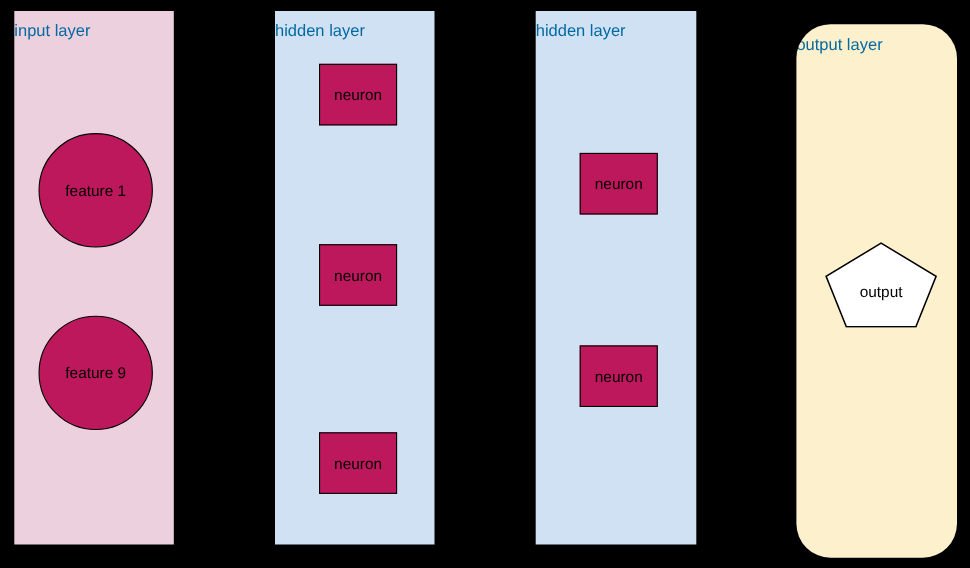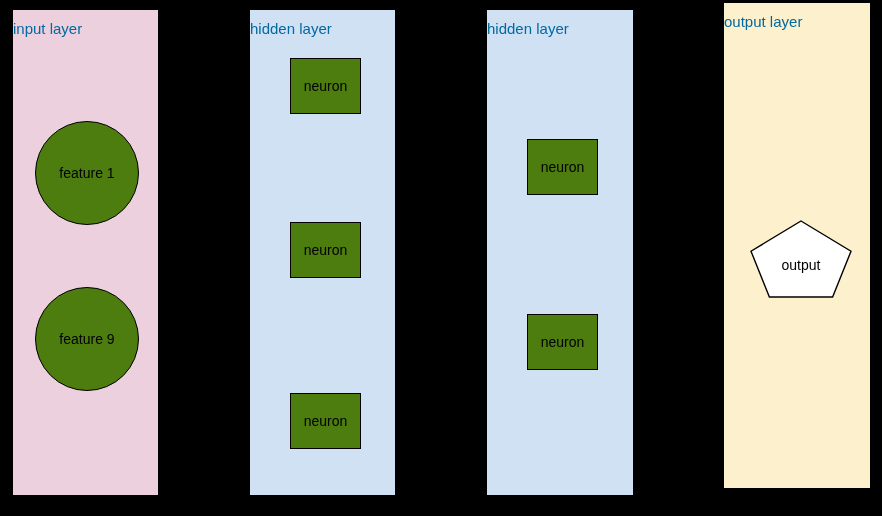--- a/index.html
+++ b/index.html
@@ -31,21 +31,21 @@
   }
   .edges {
     position: absolute;
     left: 0;
     top: 0;
     pointer-events: none;
   }
   .node {
     position: absolute;
     box-sizing: border-box;
-    background: #4d7c0f;
+    background: #be185d;
     border: 1.3px solid #000000;
     display: flex;
     align-items: center;
     justify-content: center;
     font-size: 14px;
     color: #000000;
     white-space: nowrap;
   }
   .node.circle {
     border-radius: 50%;
@@ -101,21 +101,21 @@
   <div id="panels">
       <div class="layer-panel" style="left: 13px; top: 10px; width: 145px; height: 485px; background: rgb(236, 208, 221);">
         <div class="layer-title" style="top: 10px;">input layer</div>
       </div>
       <div class="layer-panel" style="left: 250px; top: 10px; width: 145px; height: 485px; background: rgb(207, 225, 243);">
         <div class="layer-title" style="top: 10px;">hidden layer</div>
       </div>
       <div class="layer-panel" style="left: 487px; top: 10px; width: 146px; height: 485px; background: rgb(207, 225, 243);">
         <div class="layer-title" style="top: 10px;">hidden layer</div>
       </div>
-      <div class="layer-panel" style="left: 724px; top: 3px; width: 146px; height: 485px; background: rgb(253, 240, 205);">
+      <div class="layer-panel" style="left: 724px; top: 22px; width: 146px; height: 485px; background: rgb(253, 240, 205); border-radius: 31px;">
         <div class="layer-title" style="top: 10px;">output layer</div>
       </div>
       <div class="node circle" style="left: 35px; top: 121px; width: 104px; height: 104px;">
         <span>feature 1</span>
       </div>
       <div class="node circle" style="left: 35px; top: 287px; width: 104px; height: 104px;">
         <span>feature 9</span>
       </div>
       <div class="node rect" style="left: 290px; top: 58px; width: 71px; height: 56px;">
         <span>neuron</span>

